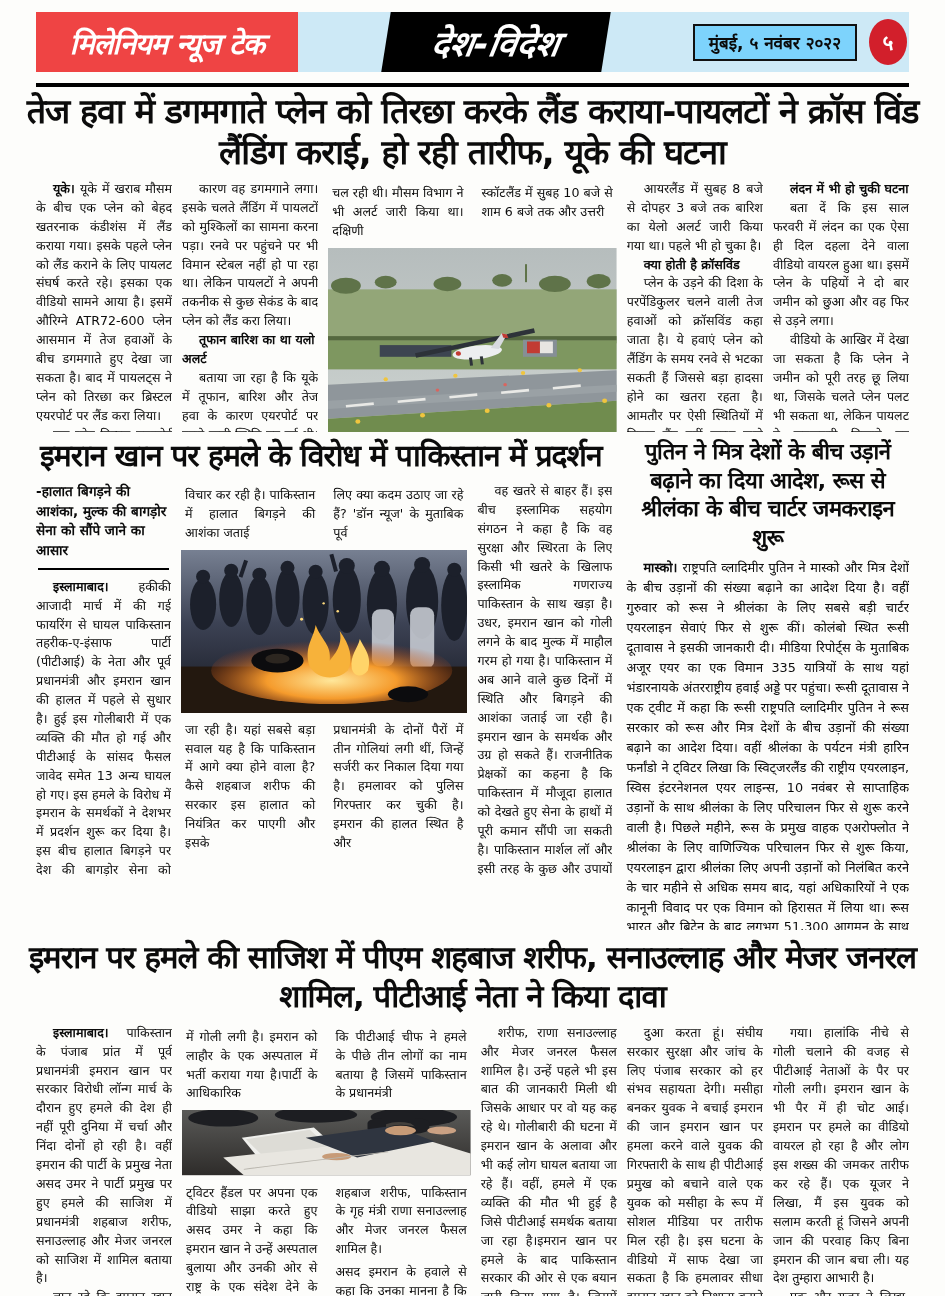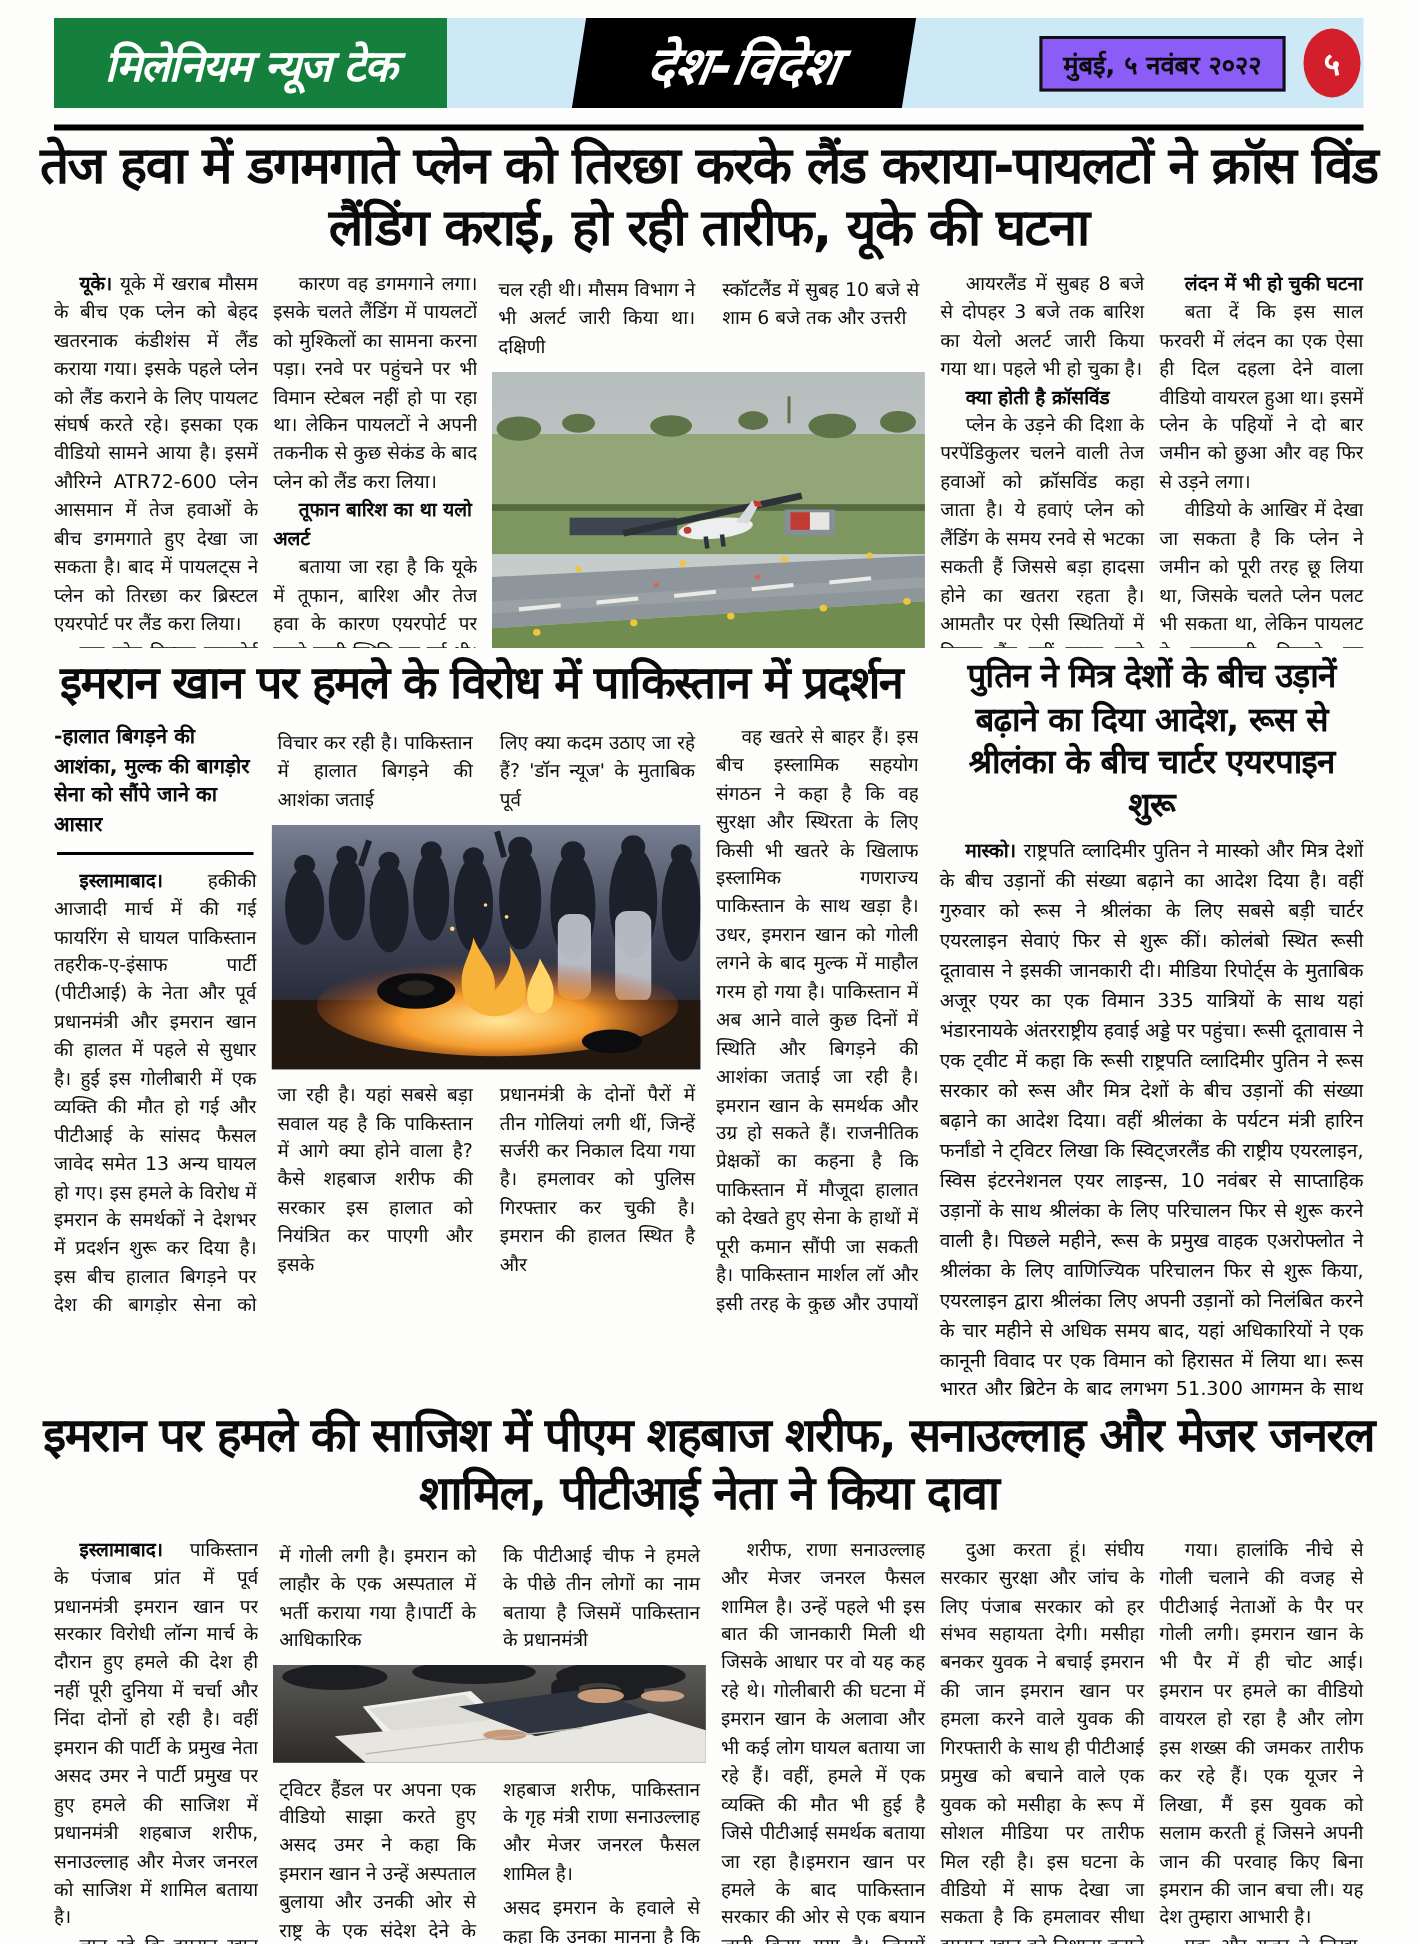--- a/index.html
+++ b/index.html
@@ -3,26 +3,26 @@
 <meta charset="utf-8">
 <style>
   html,body{margin:0;padding:0;}
   body{
     width:945px;height:1296px;overflow:hidden;background:#fdfdfb;color:#0b0b0b;
     font-family:"DejaVu Sans", sans-serif;position:relative;
   }
   .page{padding:10px 18px 0;}
   
   .masthead{display:flex;align-items:stretch;background:#cde9f6;height:60px;margin:2px 18px 0;position:relative;}
-  .brand-box{background:#15803d;color:#fff;display:flex;align-items:center;justify-content:center;
+  .brand-box{background:#ef4444;color:#fff;display:flex;align-items:center;justify-content:center;
     width:262px;font-size:29px;font-weight:bold;font-style:italic;letter-spacing:-1px;white-space:nowrap;}
   .mast-spacer{flex:1;}
   .section-box{background:#000;color:#fff;display:flex;align-items:center;justify-content:center;
     padding:0 46px;font-size:35px;font-weight:bold;font-style:italic;transform:skewX(-9deg);white-space:nowrap;}
-  .date-box{background:#8b5cf6;border:2px solid #111;align-self:center;display:flex;align-items:center;
+  .date-box{background:#7dd3fc;border:2px solid #111;align-self:center;display:flex;align-items:center;
     padding:5px 14px;font-size:17px;font-weight:bold;white-space:nowrap;}
   .page-circle{background:#d21f2b;color:#fff;width:38px;height:46px;border-radius:50%;align-self:center;
     display:flex;align-items:center;justify-content:center;font-size:21px;font-weight:bold;margin:0 2px 0 12px;}
   .top-rule{height:4px;background:#000;margin:11px 18px 4px;}
   
   .headline-1{font-size:34px;line-height:1.22;font-weight:800;text-align:center;margin:4px 6px 6px;letter-spacing:-1px;}
   .headline-2{font-size:30px;line-height:1.2;font-weight:800;text-align:left;margin:2px 4px 8px;letter-spacing:-1px;}
   .headline-3{font-size:22px;line-height:1.3;font-weight:800;text-align:center;margin:2px 2px 6px;letter-spacing:-0.5px;}
   .headline-4{font-size:31px;line-height:1.25;font-weight:800;text-align:center;margin:8px 6px 8px;letter-spacing:-1px;}
   
@@ -251,21 +251,21 @@
               </div>
           </div>
         </div>
         <div class="col">
             <p>वह खतरे से बाहर हैं। इस बीच इस्लामिक सहयोग संगठन ने कहा है कि वह सुरक्षा और स्थिरता के लिए किसी भी खतरे के खिलाफ इस्लामिक गणराज्य पाकिस्तान के साथ खड़ा है। उधर, इमरान खान को गोली लगने के बाद मुल्क में माहौल गरम हो गया है। पाकिस्तान में अब आने वाले कुछ दिनों में स्थिति और बिगड़ने की आशंका जताई जा रही है। इमरान खान के समर्थक और उग्र हो सकते हैं। राजनीतिक प्रेक्षकों का कहना है कि पाकिस्तान में मौजूदा हालात को देखते हुए सेना के हाथों में पूरी कमान सौंपी जा सकती है। पाकिस्तान मार्शल लॉ और इसी तरह के कुछ और उपायों की तरफ बढ़ता नजर आ रहा है।</p>
           </div>
       </div>
     </div>
 
     <div class="sec2-right">
-      <h2 class="headline-3">पुतिन ने मित्र देशों के बीच उड़ानें बढ़ाने का दिया आदेश, रूस से श्रीलंका के बीच चार्टर एयरपाइन शुरू</h2>
+      <h2 class="headline-3">पुतिन ने मित्र देशों के बीच उड़ानें बढ़ाने का दिया आदेश, रूस से श्रीलंका के बीच चार्टर जमकराइन शुरू</h2>
       <div class="wide-body">
           <p><b>मास्को। </b>राष्ट्रपति व्लादिमीर पुतिन ने मास्को और मित्र देशों के बीच उड़ानों की संख्या बढ़ाने का आदेश दिया है। वहीं गुरुवार को रूस ने श्रीलंका के लिए सबसे बड़ी चार्टर एयरलाइन सेवाएं फिर से शुरू कीं। कोलंबो स्थित रूसी दूतावास ने इसकी जानकारी दी। मीडिया रिपोर्ट्स के मुताबिक अजूर एयर का एक विमान 335 यात्रियों के साथ यहां भंडारनायके अंतरराष्ट्रीय हवाई अड्डे पर पहुंचा। रूसी दूतावास ने एक ट्वीट में कहा कि रूसी राष्ट्रपति व्लादिमीर पुतिन ने रूस सरकार को रूस और मित्र देशों के बीच उड़ानों की संख्या बढ़ाने का आदेश दिया। वहीं श्रीलंका के पर्यटन मंत्री हारिन फर्नांडो ने ट्विटर लिखा कि स्विट्जरलैंड की राष्ट्रीय एयरलाइन, स्विस इंटरनेशनल एयर लाइन्स, 10 नवंबर से साप्ताहिक उड़ानों के साथ श्रीलंका के लिए परिचालन फिर से शुरू करने वाली है। पिछले महीने, रूस के प्रमुख वाहक एअरोफ्लोत ने श्रीलंका के लिए वाणिज्यिक परिचालन फिर से शुरू किया, एयरलाइन द्वारा श्रीलंका लिए अपनी उड़ानों को निलंबित करने के चार महीने से अधिक समय बाद, यहां अधिकारियों ने एक कानूनी विवाद पर एक विमान को हिरासत में लिया था। रूस भारत और ब्रिटेन के बाद लगभग 51,300 आगमन के साथ श्रीलंका का तीसरा सबसे बड़ा पर्यटन स्रोत बाजार बना हुआ है। वहीं 1948 में ब्रिटेन से आजादी के बाद से श्रीलंका सबसे खराब आर्थिक संकट से गुजर रहा है। विदेशी मुद्रा खत्म होने से श्रीलंका पर आर्थिक संकट आन पड़ा है।</p>
         </div>
     </div>
   </div>
 
   <h2 class="headline-4">इमरान पर हमले की साजिश में पीएम शहबाज शरीफ, सनाउल्लाह और मेजर जनरल शामिल, पीटीआई नेता ने किया दावा</h2>
 
   <div class="cols h-sec3">
     <div class="col">

